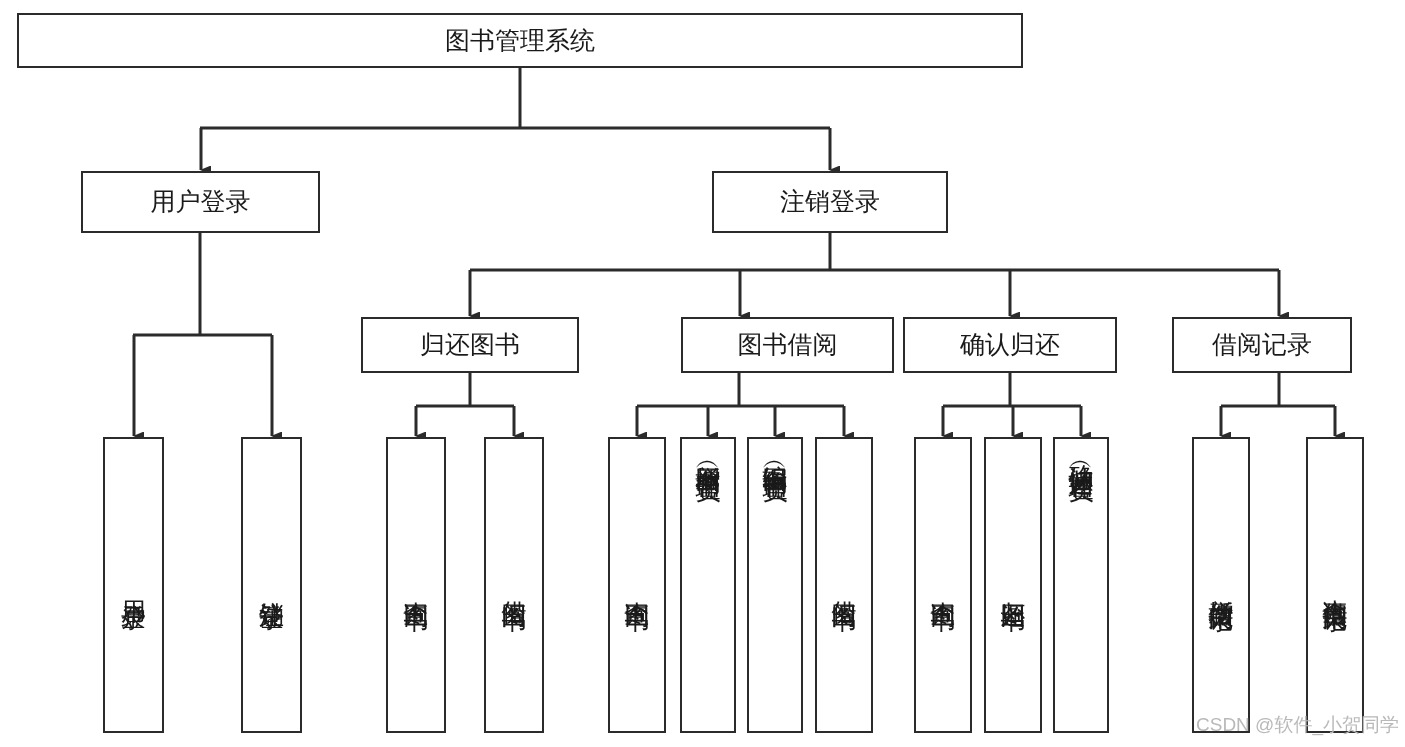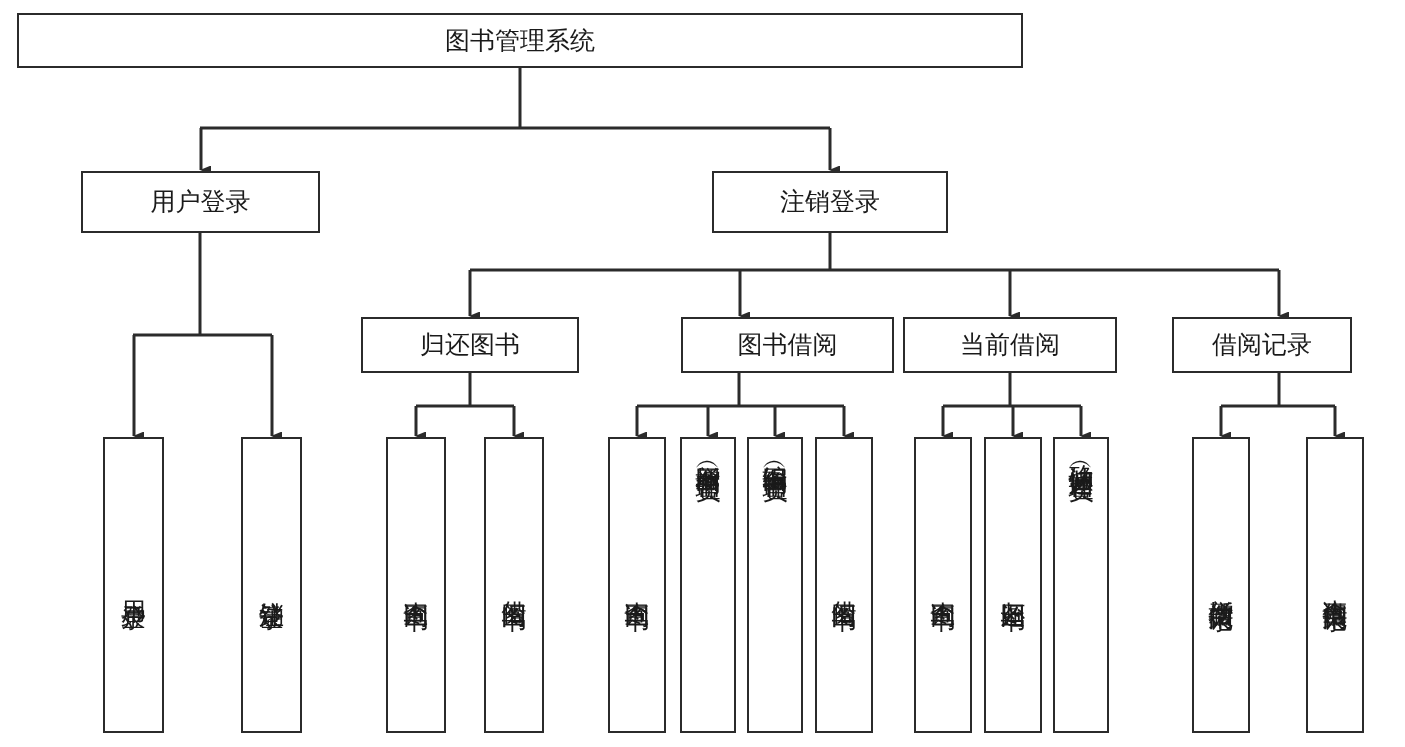--- a/index.html
+++ b/index.html
@@ -141,21 +141,21 @@
       <div class="node-box node-level1 node-h" style="left: 712px; top: 171px; width: 236px; height: 62px;">
         <span class="node-label">注销登录</span>
       </div>
       <div class="node-box node-level2 node-h" style="left: 361px; top: 317px; width: 218px; height: 56px;">
         <span class="node-label">归还图书</span>
       </div>
       <div class="node-box node-level2 node-h" style="left: 633px; top: 317px; width: 213px; height: 56px; margin-left: 48px;">
         <span class="node-label">图书借阅</span>
       </div>
       <div class="node-box node-level2 node-h" style="left: 903px; top: 317px; width: 214px; height: 56px;">
-        <span class="node-label">当前借阅</span>
+        <span class="node-label">确认归还</span>
       </div>
       <div class="node-box node-level2 node-h" style="left: 1172px; top: 317px; width: 180px; height: 56px;">
         <span class="node-label">借阅记录</span>
       </div>
       <div class="node-box node-leaf node-v v-center" style="left: 103px; top: 437px; width: 61px; height: 296px;">
         <span class="node-label">用户登录</span>
       </div>
       <div class="node-box node-leaf node-v v-center" style="left: 241px; top: 437px; width: 61px; height: 296px;">
         <span class="node-label">注销登录</span>
       </div>
@@ -187,14 +187,15 @@
         <span class="node-label">确认归还（管理员）</span>
       </div>
       <div class="node-box node-leaf node-v v-center" style="left: 1192px; top: 437px; width: 58px; height: 296px;">
         <span class="node-label">新增借阅记录</span>
       </div>
       <div class="node-box node-leaf node-v v-center" style="left: 1306px; top: 437px; width: 58px; height: 296px;">
         <span class="node-label">查询借阅记录</span>
       </div>
     </div>
 
+  <div class="watermark" style="left: 1196px; top: 712px;">CSDN @软件_小贺同学</div>
 
 </div>
 
 </body></html>

